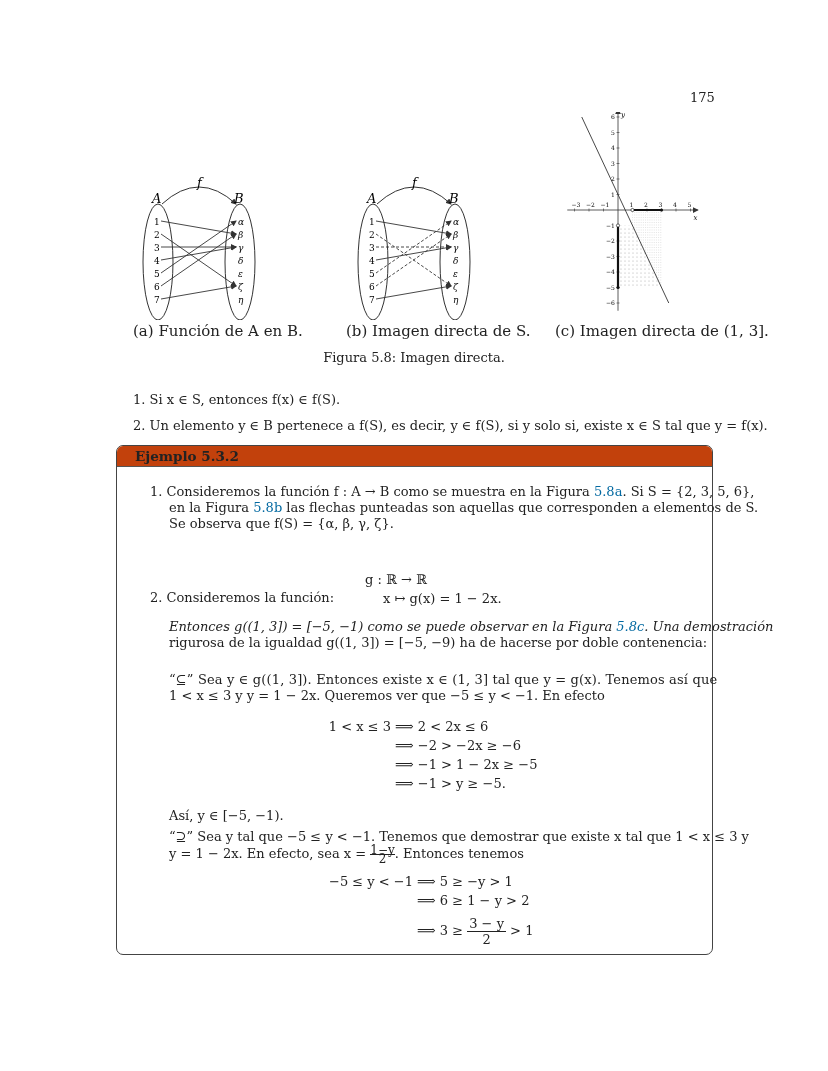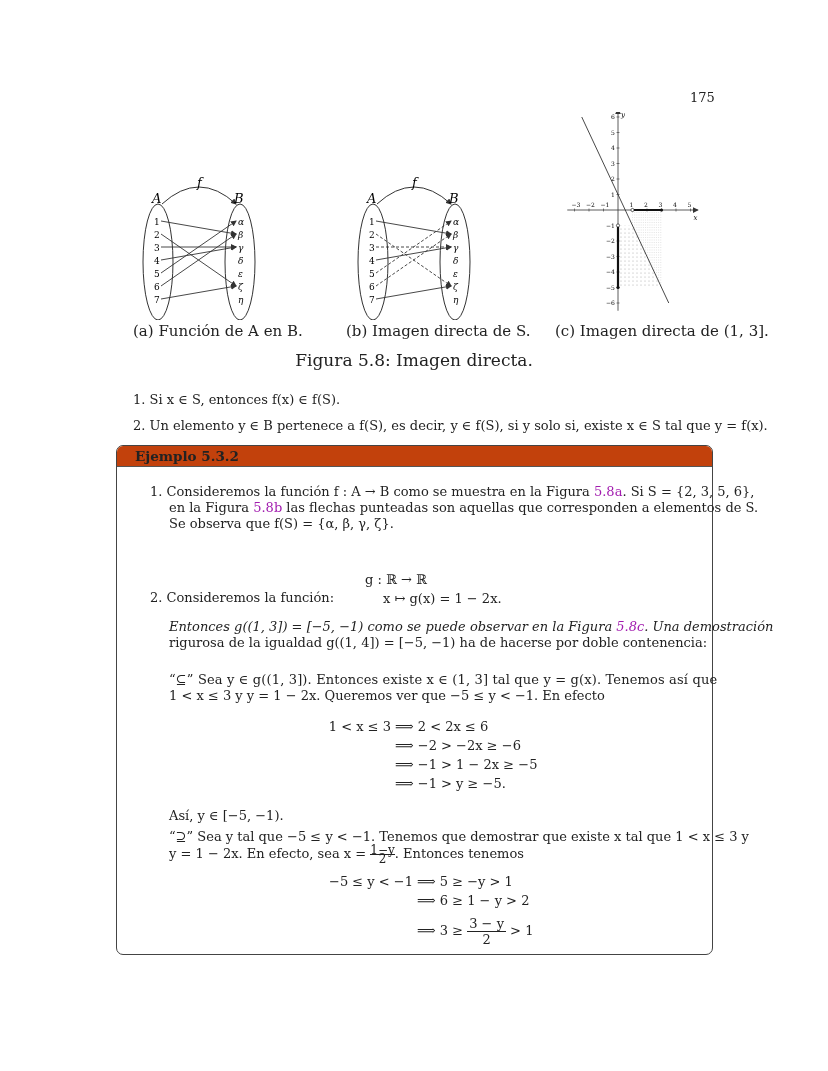--- a/index.html
+++ b/index.html
@@ -3,29 +3,29 @@
 <meta charset="utf-8">
 <style>
   html, body { margin:0; padding:0; background:#ffffff; }
   body { width:828px; height:1071px; position:relative; overflow:hidden;
          font-family:"DejaVu Serif", "Liberation Serif", serif; color:#222; font-size:13px; }
   .abs { position:absolute; }
   .pagenum { left:690px; top:90px; font-size:13px; }
   .fig { position:absolute; }
   .fig svg { display:block; }
   .caption { position:absolute; font-size:15px; white-space:nowrap; }
-  .figcap { left:0; width:828px; top:350px; text-align:center; font-size:17px; }
+  .figcap { left:0; width:828px; top:350px; text-align:center; font-size:13px; }
   .item { position:absolute; font-size:13px; white-space:nowrap; }
   .box { position:absolute; left:116px; top:445px; width:595px; height:508px;
          border:1.5px solid #444; border-radius:7px; background:#fff; }
   .boxhead { position:absolute; left:0; top:0; right:0; height:20px;
              background:#c2410c; border-bottom:1px solid #555; border-radius:6px 6px 0 0; }
   .boxhead span { position:absolute; left:18px; top:2px; font-weight:bold; font-size:13.5px; }
   .bt { position:absolute; font-size:13px; white-space:nowrap; line-height:16px; }
-  .link { color:#a21caf; }
+  .link { color:#0369a1; }
   .eq { position:absolute; font-size:13px; white-space:nowrap; }
   .frac { display:inline-block; vertical-align:middle; text-align:center; font-size:13px; }
   .frac .n { display:block; border-bottom:1px solid #222; padding:0 2px; }
   .frac .d { display:block; }
   .sfrac { display:inline-block; vertical-align:middle; text-align:center; font-size:12px; line-height:8px; }
   .sfrac .n { display:block; border-bottom:0.8px solid #222; }
 </style>
 </head>
 <body>
 
@@ -215,21 +215,21 @@
   <div class="bt" style="left:33px;top:96px;margin-top:48px;">
     <span>2.</span>
     <span>Consideremos la función:</span>
   </div>
   <div class="eq" style="left:248px;top:126px;">g : ℝ → ℝ</div>
   <div class="eq" style="left:266px;top:145px;">x ↦ g(x) = 1 − 2x.</div>
 
   <div class="bt" style="left:52px;top:173px;font-style:italic;">
     <span>Entonces g((1, 3]) = [−5, −1) como se puede observar en la Figura </span><span class="link">5.8c</span><span>. Una demostración</span>
   </div>
-  <div class="bt" style="left:52px;top:189px;">rigurosa de la igualdad g((1, 4]) = [−5, −1) ha de hacerse por doble contenencia:</div>
+  <div class="bt" style="left:52px;top:189px;">rigurosa de la igualdad g((1, 3]) = [−5, −9) ha de hacerse por doble contenencia:</div>
 
   <div class="bt" style="left:52px;top:226px;letter-spacing:0.15px;">“⊆” Sea y ∈ g((1, 3]). Entonces existe x ∈ (1, 3] tal que y = g(x). Tenemos así que</div>
   <div class="bt" style="left:52px;top:242px;">1 &lt; x ≤ 3 y y = 1 − 2x. Queremos ver que −5 ≤ y &lt; −1. En efecto</div>
 
   <div id="chain1">
       <div class="eq" style="right: 321px; top: 273px;">1 &lt; x ≤ 3</div>
       <div class="eq" style="left: 278px; top: 273px;">⟹ 2 &lt; 2x ≤ 6</div>
       <div class="eq" style="left: 278px; top: 292px;">⟹ −2 &gt; −2x ≥ −6</div>
       <div class="eq" style="left: 278px; top: 311px;">⟹ −1 &gt; 1 − 2x ≥ −5</div>
       <div class="eq" style="left: 278px; top: 330px;">⟹ −1 &gt; y ≥ −5.</div>

